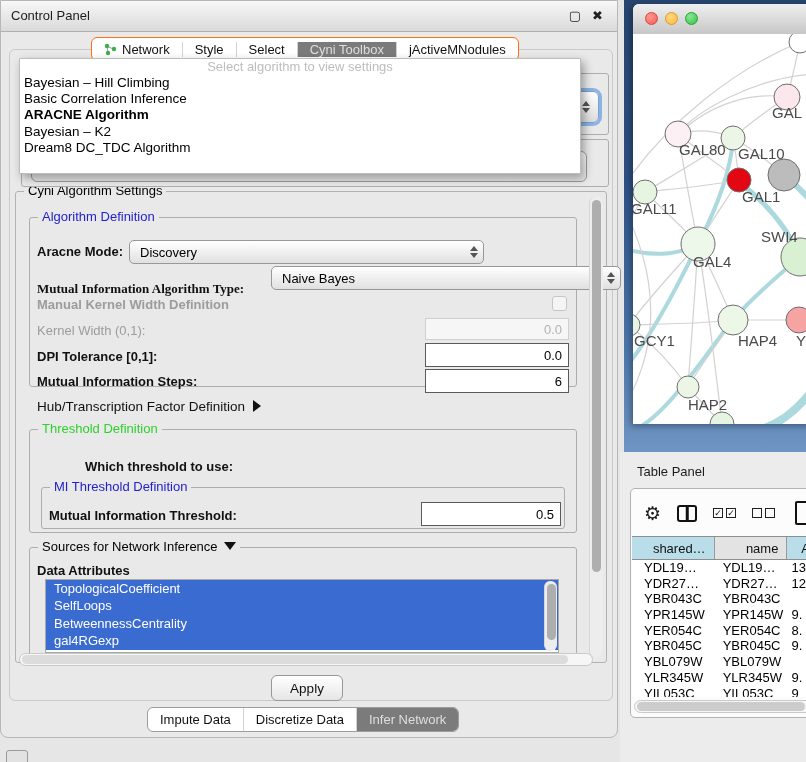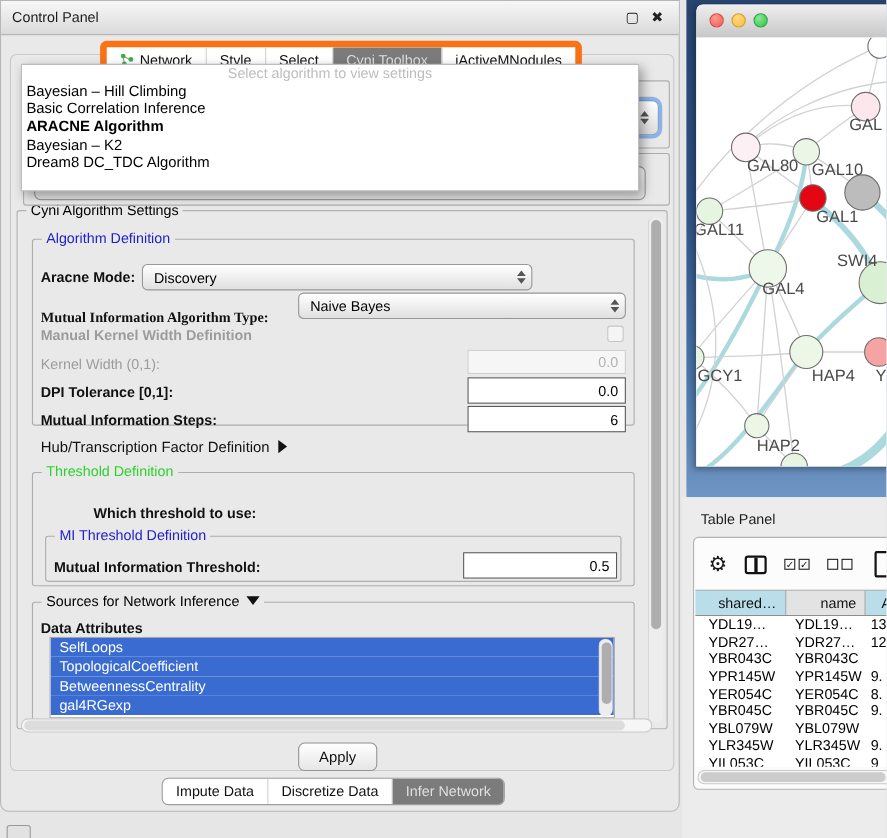--- a/index.html
+++ b/index.html
@@ -11,21 +11,21 @@
   #cp-titlebar{position:absolute;left:0;top:0;right:0;height:30px;
     background:linear-gradient(#f7f7f7,#dadada);border-bottom:1px solid #b0b0b0;}
   #cp-title{position:absolute;left:10px;top:7px;font-size:13px;color:#1c1c1c;}
   .win-btn{position:absolute;top:7px;font-size:13px;color:#222;font-weight:bold;cursor:default;}
   #cp-float{right:36px;font-weight:normal;}
   #cp-close{right:14px;}
   #cp-inner{position:absolute;left:8px;top:48px;width:602px;height:650px;
     background:#e9e9e9;border:1px solid #c9c9c9;border-radius:6px;}
   
   #top-tabs{position:absolute;left:90px;top:36px;height:22px;display:flex;
-    background:#fff;border:6px solid #f97316;border-radius:6px;overflow:hidden;z-index:20;}
+    background:#fff;border:1px solid #f97316;border-radius:6px;overflow:hidden;z-index:20;align-items:center;}
   .tab{display:flex;align-items:center;gap:5px;padding:0 12px;font-size:13px;color:#111;
     border-right:1px solid #d2d2d2;white-space:nowrap;}
   .tab:last-child{border-right:none;}
   .tab.sel{background:#7b7b7b;color:#dfdfdf;}
   
   #bottom-tabs{position:absolute;left:146px;top:706px;height:23px;display:flex;
     background:#fff;border:1px solid #9d9d9d;border-radius:6px;overflow:hidden;z-index:5;}
   
   #algo-popup{position:absolute;left:18px;top:57px;width:560px;height:114px;background:#ffffff;
     border:1px solid #bdbdbd;box-shadow:3px 4px 10px rgba(0,0,0,.35);z-index:50;border-radius:1px;}
@@ -185,21 +185,21 @@
     </div>
     <span class="flabel" style="left:36px;top:243px;z-index:5;">Aracne Mode:</span>
     <div class="combo" style="left:128px;top:239px;width:355px;z-index:5;">
       <span class="ctext">Discovery</span>
       <span class="spin">
           <span class="up"></span>
           <span class="dn"></span>
         </span>
     </div>
     <span class="flabel" style="left:36px;top:280px;z-index:5;font-family:Liberation Serif, serif;">Mutual Information Algorithm Type:</span>
-    <div class="combo" style="left:270px;top:265px;width:298px;z-index:5;">
+    <div class="combo" style="left:270px;top:265px;width:350px;z-index:5;">
       <span class="ctext">Naive Bayes</span>
       <span class="spin">
           <span class="up"></span>
           <span class="dn"></span>
         </span>
     </div>
     <span class="flabel dis" style="left:36px;top:296px;z-index:5;">Manual Kernel Width Definition</span>
     <div class="checkbox" style="left:551px;top:295px;z-index:5;"></div>
     <span class="flabel dis" style="left:36px;top:322px;font-weight:normal;z-index:5;">Kernel Width (0,1):</span>
     <div class="tfield dis" style="left:424px;top:317px;width:144px;z-index:5;">0.0</div>
@@ -220,22 +220,22 @@
       <span class="legend blue">MI Threshold Definition</span>
     </div>
     <span class="flabel" style="left:48px;top:507px;z-index:5;">Mutual Information Threshold:</span>
     <div class="tfield" style="left:420px;top:501px;width:140px;height:24px;z-index:5;">0.5</div>
 
     <div class="gbox" style="left:28px;top:546px;width:548px;height:114px;z-index:4;">
       <span class="legend"><span>Sources for Network Inference</span><span class="tri-down"></span></span>
     </div>
     <span class="flabel" style="left:36px;top:562px;z-index:5;">Data Attributes</span>
     <div id="attr-list" style="z-index:5;">
+        <div class="attr-item">TopologicalCoefficient</div>
         <div class="attr-item">SelfLoops</div>
-        <div class="attr-item">TopologicalCoefficient</div>
         <div class="attr-item">BetweennessCentrality</div>
         <div class="attr-item">gal4RGexp</div>
       </div>
     <div class="vscroll" style="left:543px;top:580px;width:12px;height:70px;z-index:6;">
       <div class="vthumb" style="top:3px;height:56px;"></div>
     </div>
 
     <div class="vscroll" style="left:588px;top:196px;width:13px;height:460px;z-index:5;">
       <div class="vthumb" style="top:3px;height:372px;"></div>
     </div>

